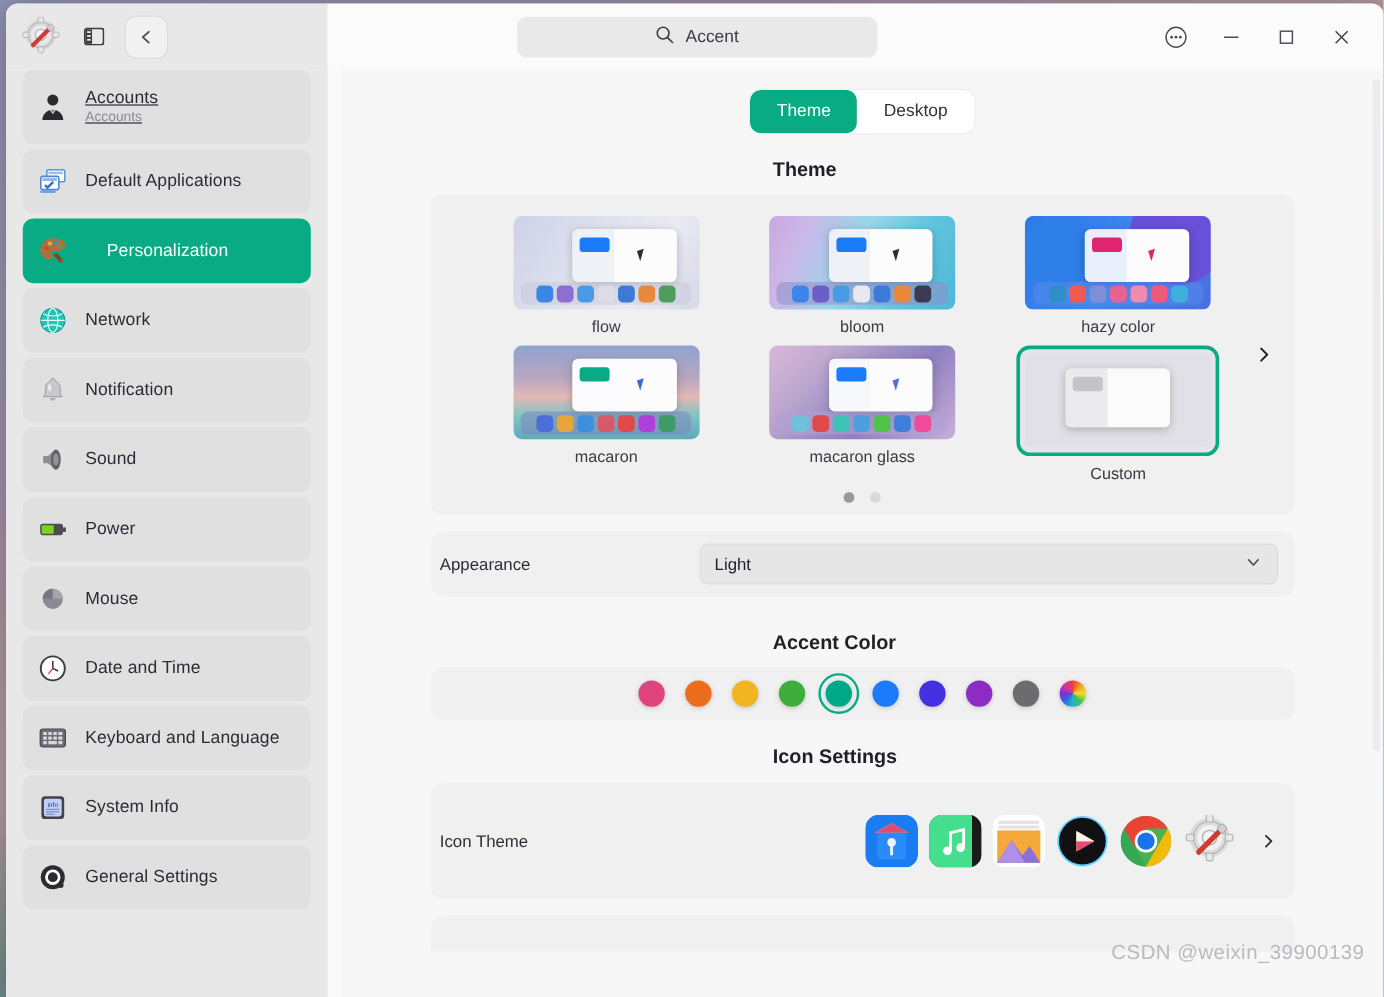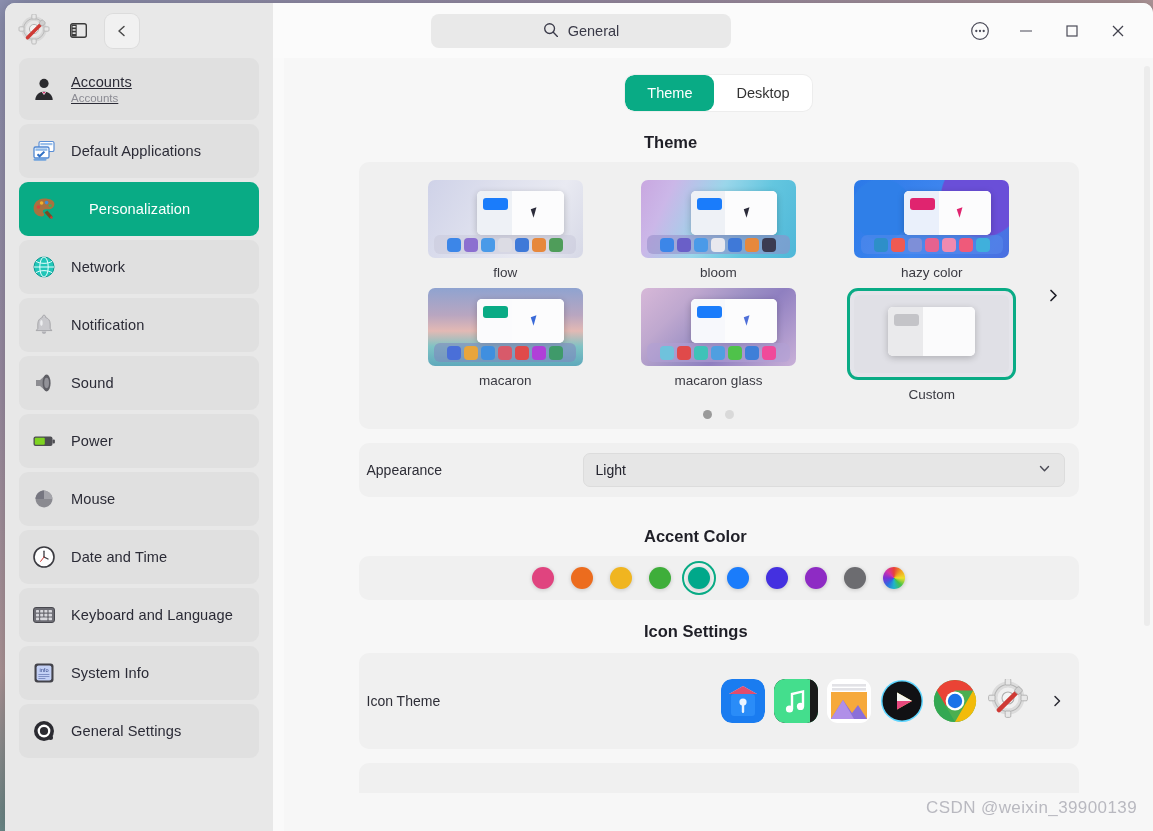--- a/index.html
+++ b/index.html
@@ -324,21 +324,21 @@
     right: 3px; top: 8px;
     width: 6px; height: 560px;
     background: #ececec;
     border-radius: 3px;
     cursor: pointer;
   }
 
   
   #watermark {
     position: absolute;
-    right: 16px; bottom: 13px;
+    right: 16px; bottom: 27px;
     font-size: 17px;
     color: #b9b9c0;
     letter-spacing: .4px;
     z-index: 40;
     pointer-events: none;
     font-family: "Liberation Sans", sans-serif;
     text-align: center;
   }
 </style>
 </head>
@@ -386,21 +386,21 @@
     </div>
 
     <div class="tb-right">
       <div id="searchbox">
         <span>
           <svg width="16" height="16" viewBox="0 0 16 16">
             <circle cx="6.6" cy="6.6" r="4.9" fill="none" stroke="#3b3b4a" stroke-width="1.35"></circle>
             <line x1="10.3" y1="10.3" x2="14.4" y2="14.4" stroke="#3b3b4a" stroke-width="1.35" stroke-linecap="round"></line>
           </svg>
         </span>
-        <span>General</span>
+        <span>Accent</span>
       </div>
 
       <div class="win-ctrls">
         <button class="win-btn">
           <svg width="20" height="20" viewBox="0 0 20 20">
             <circle cx="10" cy="10" r="8.3" fill="none" stroke="#4b4b58" stroke-width="1.2"></circle>
             <circle cx="6.3" cy="10" r="1.15" fill="#4b4b58"></circle>
             <circle cx="10" cy="10" r="1.15" fill="#4b4b58"></circle>
             <circle cx="13.7" cy="10" r="1.15" fill="#4b4b58"></circle>
           </svg>

